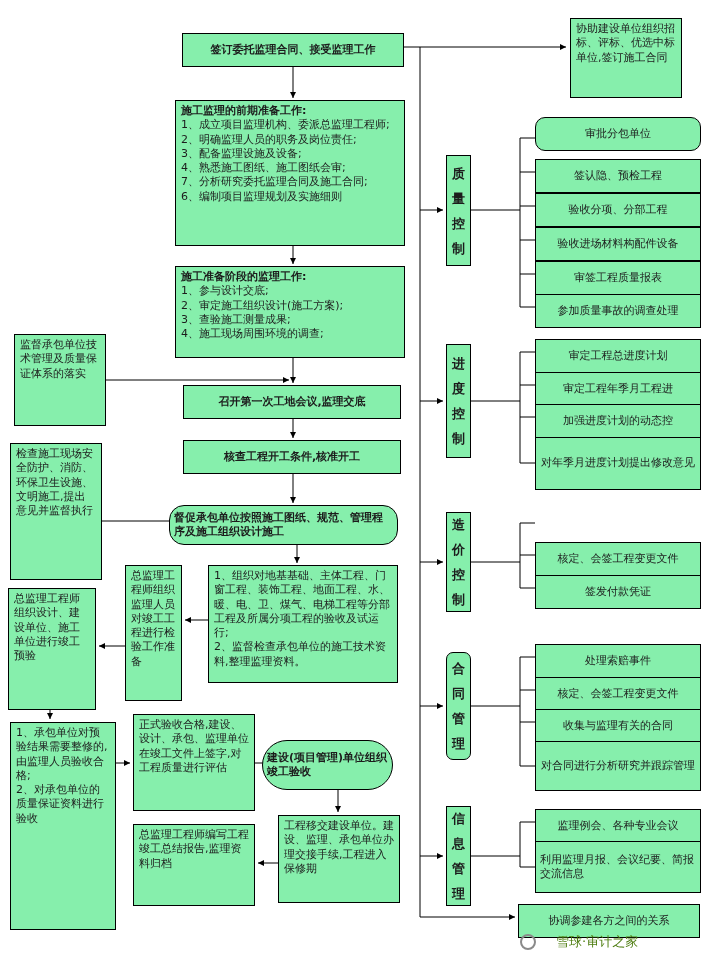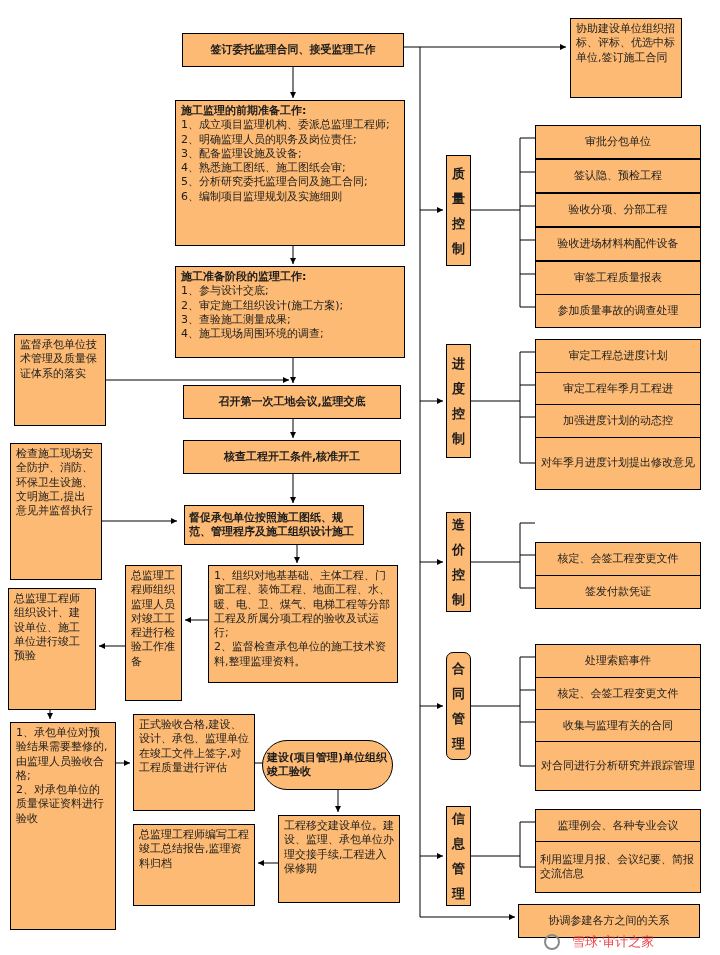--- a/index.html
+++ b/index.html
@@ -1,26 +1,26 @@
 <!DOCTYPE html>
 <html><head>
 <meta charset="utf-8">
 <style>
   html,body{margin:0;padding:0;background:#fff;}
   .canvas{position:relative;width:720px;height:955px;background:#ffffff;
     font-family:"DejaVu Sans","Liberation Sans",sans-serif;color:#1c1c1c;font-size:11px;}
   svg.connectors{position:absolute;left:0;top:0;z-index:0;}
-  .box{position:absolute;box-sizing:border-box;border:1px solid #000;background:#fdba74;z-index:1;line-height:1.3;}
+  .box{position:absolute;box-sizing:border-box;border:1px solid #000;background:#86efac;z-index:1;line-height:1.3;}
   .center{display:flex;align-items:center;justify-content:center;text-align:left;padding:16px 4px;}
   .block{padding:3px 5px;text-align:left;}
   .bold{font-weight:bold;}
   .vbox{display:flex;align-items:center;justify-content:center;}
   .vbox span{display:block;width:1.05em;word-break:break-all;line-height:25px;font-weight:bold;text-align:center;font-size:13px;}
   .item{margin:0;}
-  .watermark{position:absolute;left:544px;top:933px;display:flex;align-items:center;gap:12px;color:#ef4444;font-size:13px;z-index:1;}
+  .watermark{position:absolute;left:520px;top:933px;display:flex;align-items:center;gap:20px;color:#4d7c0f;font-size:13px;z-index:1;}
   .wm-circle{width:12px;height:12px;border:2px solid #8a8a8a;border-radius:50%;display:inline-block;}
 </style>
 </head>
 <body>
 
 <div class="canvas">
 
   <svg class="connectors" width="720" height="955" viewBox="0 0 720 955">
     <defs>
       <marker id="arr" markerWidth="7" markerHeight="7" refX="6" refY="3" orient="auto">
@@ -95,37 +95,37 @@
   <div class="box center bold" style="left:182px;top:33px;width:222px;height:28px;">签订委托监理合同、接受监理工作</div>
 
   <div class="box block" style="left:570px;top:18px;width:112px;height:80px;">协助建设单位组织招标、评标、优选中标单位,签订施工合同</div>
 
   <div class="box block" style="left:175px;top:100px;width:230px;height:146px;">
     <div class="item bold">施工监理的前期准备工作:</div>
     <div class="item">1、成立项目监理机构、委派总监理工程师;</div>
     <div class="item">2、明确监理人员的职务及岗位责任;</div>
     <div class="item">3、配备监理设施及设备;</div>
     <div class="item">4、熟悉施工图纸、施工图纸会审;</div>
-    <div class="item">5、分析研究委托监理合同及施工合同;</div>
+    <div class="item">7、分析研究委托监理合同及施工合同;</div>
     <div class="item">6、编制项目监理规划及实施细则</div>
   </div>
 
   <div class="box block" style="left:175px;top:266px;width:230px;height:92px;">
     <div class="item bold">施工准备阶段的监理工作:</div>
     <div class="item">1、参与设计交底;</div>
     <div class="item">2、审定施工组织设计(施工方案);</div>
     <div class="item">3、查验施工测量成果;</div>
     <div class="item">4、施工现场周围环境的调查;</div>
   </div>
 
   <div class="box center bold" style="left:183px;top:385px;width:218px;height:26px;">召开第一次工地会议,监理交底</div>
 
   <div class="box center bold" style="left:183px;top:440px;width:218px;height:26px;">核查工程开工条件,核准开工</div>
 
-  <div class="box center bold" style="left:184px;top:505px;width:180px;height:40px;">督促承包单位按照施工图纸、规范、管理程序及施工组织设计施工</div>
+  <div class="box center bold" style="left:169px;top:505px;width:229px;height:40px;border-radius:15px;">督促承包单位按照施工图纸、规范、管理程序及施工组织设计施工</div>
 
   <div class="box block" style="left:208px;top:565px;width:190px;height:118px;">
     <div class="item">1、组织对地基基础、主体工程、门窗工程、装饰工程、地面工程、水、暖、电、卫、煤气、电梯工程等分部工程及所属分项工程的验收及试运行;</div>
     <div class="item">2、监督检查承包单位的施工技术资料,整理监理资料。</div>
   </div>
 
   <div class="box block" style="left:14px;top:334px;width:92px;height:92px;">监督承包单位技术管理及质量保证体系的落实</div>
 
   <div class="box block" style="left:10px;top:443px;width:92px;height:137px;">检查施工现场安全防护、消防、环保卫生设施、文明施工,提出意见并监督执行</div>
 
@@ -155,21 +155,21 @@
   <div class="box vbox" style="left:446px;top:512px;width:25px;height:100px;">
     <span>造价控制</span>
   </div>
   <div class="box vbox" style="left:446px;top:652px;width:25px;height:108px;border-radius:7px;">
     <span>合同管理</span>
   </div>
   <div class="box vbox" style="left:446px;top:806px;width:25px;height:100px;">
     <span>信息管理</span>
   </div>
 
-  <div class="box center" style="left:535px;top:125px;width:166px;height:26px;">审批分包单位</div>
+  <div class="box center" style="left:535px;top:117px;width:166px;height:26px;border-radius:10px;">审批分包单位</div>
   <div class="box center" style="left:535px;top:159px;width:166px;height:26px;">签认隐、预检工程</div>
   <div class="box center" style="left:535px;top:193px;width:166px;height:26px;">验收分项、分部工程</div>
   <div class="box center" style="left:535px;top:227px;width:166px;height:26px;">验收进场材料构配件设备</div>
   <div class="box center" style="left:535px;top:261px;width:166px;height:26px;">审签工程质量报表</div>
   <div class="box center" style="left:535px;top:294px;width:166px;height:26px;">参加质量事故的调查处理</div>
 
   <div class="box center" style="left:535px;top:339px;width:166px;height:26px;">审定工程总进度计划</div>
   <div class="box center" style="left:535px;top:372px;width:166px;height:26px;">审定工程年季月工程进</div>
   <div class="box center" style="left:535px;top:404px;width:166px;height:26px;">加强进度计划的动态控</div>
   <div class="box center" style="left:535px;top:437px;width:166px;height:53px;">对年季月进度计划提出修改意见</div>

